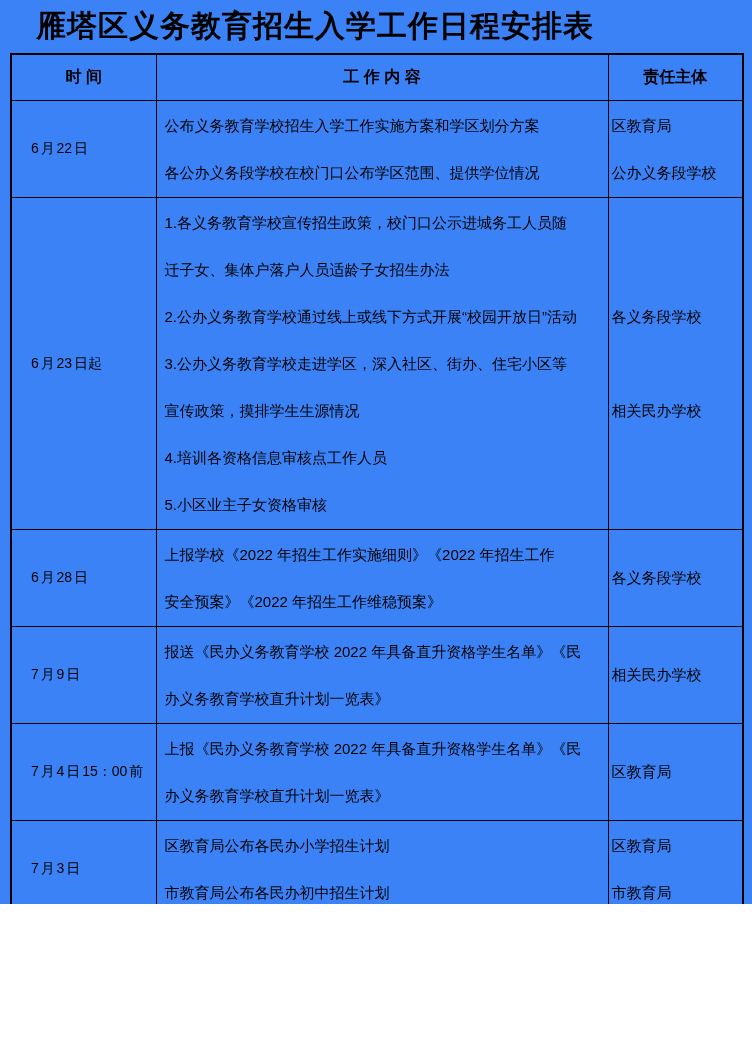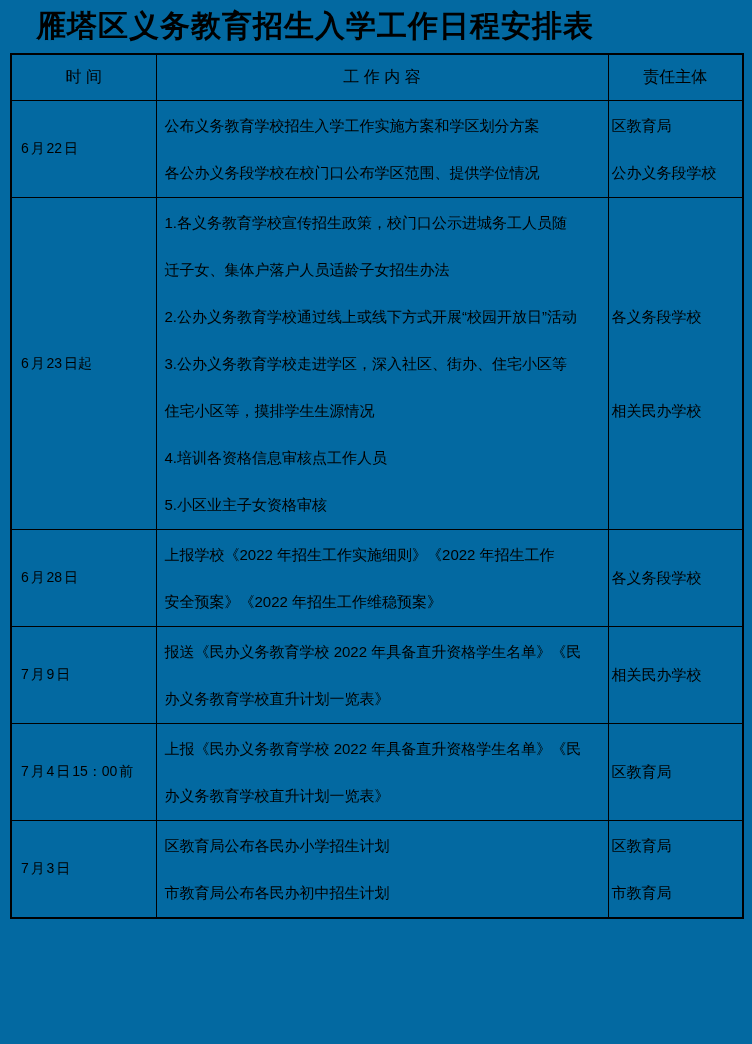--- a/index.html
+++ b/index.html
@@ -5,22 +5,22 @@
   html, body {
     margin: 0;
     padding: 0;
     background: #ffffff;
     color: #000000;
     font-family: "Liberation Sans", sans-serif;
   }
   .page {
     position: relative;
     width: 752px;
-    height: 1044px;
-    background: #0369a1;
+    height: 904px;
+    background: #3b82f6;
     box-sizing: border-box;
     padding: 6px 10px 0 10px;
   }
   .title {
     font-family: "Liberation Serif", serif;
     font-size: 30px;
     font-weight: bold;
     letter-spacing: 1px;
     margin: 0 0 7px 26px;
     line-height: 40px;
@@ -38,30 +38,30 @@
     vertical-align: middle;
     box-sizing: border-box;
     overflow: hidden;
   }
   col.col-time { width: 145px; }
   col.col-content { width: 452px; }
   col.col-resp { width: 135px; }
   th.hcell {
     height: 46px;
     font-size: 16px;
-    font-weight: normal;
+    font-weight: bold;
     text-align: center;
     white-space: nowrap;
   }
   td.cell { padding: 1px 3px; }
   td.time-cell {
     font-size: 14px;
     word-spacing: -2px;
     text-align: left;
-    padding-left: 9px;
+    padding-left: 19px;
   }
   td.content-cell {
     font-size: 15px;
     text-align: left;
     padding-left: 8px;
   }
   td.responsible-cell {
     font-size: 15px;
     text-align: left;
   }
@@ -106,21 +106,21 @@
   </tr>
         <tr>
     <td class="cell time-cell">
             <div class="line">6 月 23 日起</div>
           </td>
     <td class="cell content-cell">
             <div class="line">1.各义务教育学校宣传招生政策，校门口公示进城务工人员随</div>
             <div class="line">迁子女、集体户落户人员适龄子女招生办法</div>
             <div class="line">2.公办义务教育学校通过线上或线下方式开展“校园开放日”活动</div>
             <div class="line">3.公办义务教育学校走进学区，深入社区、街办、住宅小区等</div>
-            <div class="line">住宅小区等，摸排学生生源情况</div>
+            <div class="line">宣传政策，摸排学生生源情况</div>
             <div class="line">4.培训各资格信息审核点工作人员</div>
             <div class="line">5.小区业主子女资格审核</div>
           </td>
     <td class="cell responsible-cell">
             <div class="line">各义务段学校</div>
             <div class="line"></div>
             <div class="line">相关民办学校</div>
           </td>
   </tr>
         <tr>

